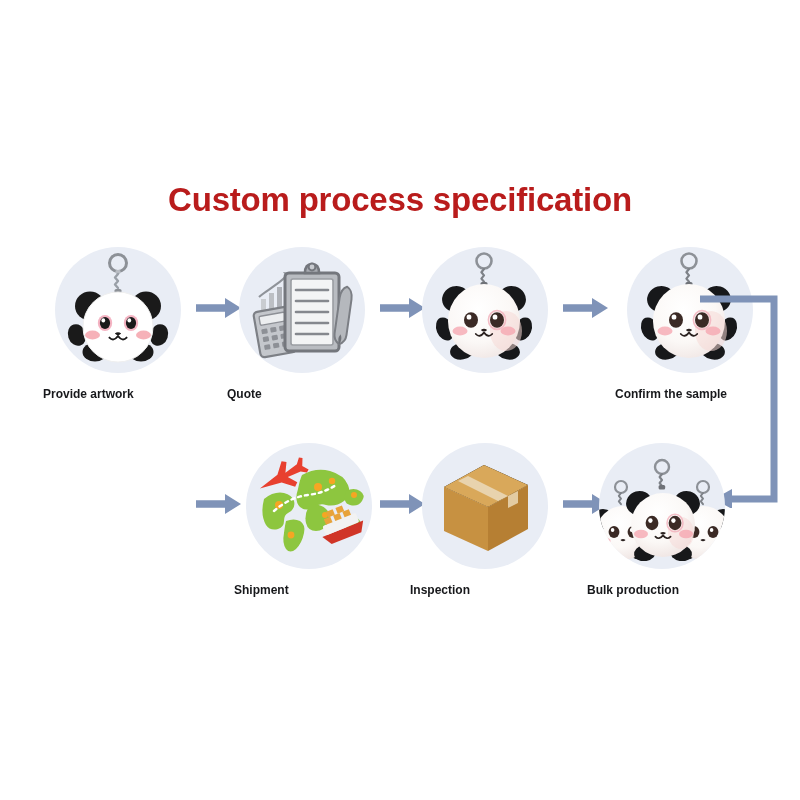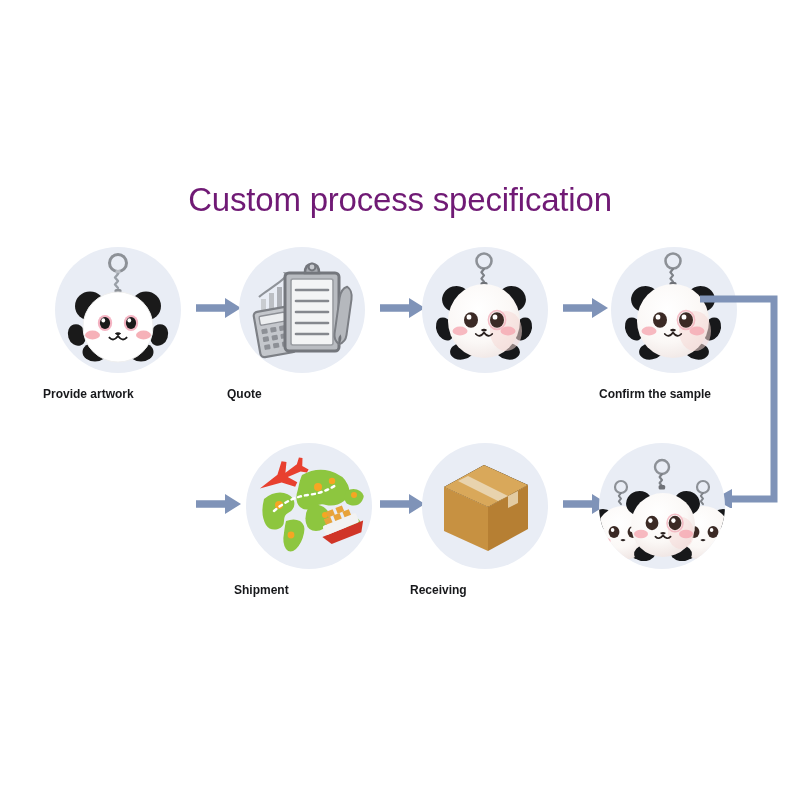--- a/index.html
+++ b/index.html
@@ -24,22 +24,22 @@
   }
 
   
   #page-title {
     position: absolute;
     left: 0;
     top: 180px;
     width: 800px;
     text-align: center;
     font-size: 33px;
-    font-weight: 400;
-    color: #701a75;
+    font-weight: 700;
+    color: #b91c1c;
     letter-spacing: -0.2px;
     line-height: 40px;
     white-space: nowrap;
   }
 
   
   .step {
     position: absolute;
     width: 150px;
   }
@@ -229,21 +229,21 @@
         <ellipse cx="86" cy="84" rx="7.5" ry="4.4" fill="#f5a3ad" opacity="0.75"></ellipse>
       </svg>
       <div class="wm" style="right:8px; bottom:6px;">Lisa</div>
     </div>
   </div>
 
   <svg class="arrow" style="left:563px; top:297px;" viewBox="0 0 46 22">
     <path d="M0 7.2 h29 V1 l16 10 -16 10 v-6.2 H0 z" fill="#7f93b8"></path>
   </svg>
 
-  <div class="step" style="left:599px; top:247px;">
+  <div class="step" style="left:615px; top:247px;">
     <div class="step-circle">
       <svg class="art" viewBox="0 0 126 126">
         <defs>
           <radialGradient id="plushB" cx="42%" cy="34%" r="72%">
             <stop offset="0%" stop-color="#ffffff"></stop>
             <stop offset="62%" stop-color="#fbf8f6"></stop>
             <stop offset="100%" stop-color="#f0e6e4"></stop>
           </radialGradient>
         </defs>
         <circle cx="62" cy="14" r="7.5" fill="none" stroke="#8d9197" stroke-width="2.6"></circle>
@@ -339,21 +339,21 @@
 
         <path d="M22 44 L66 64 V108 L22 88 z" fill="#c79141"></path>
 
         <path d="M66 64 L106 42 V86 L66 108 z" fill="#b67f33"></path>
 
         <path d="M46 33 L86 53 L76 58 L36 38 z" fill="#e8d3ae"></path>
 
         <path d="M86 53 L96 48 V60 L86 65 z" fill="#e3cba2"></path>
       </svg>
     </div>
-    <div class="step-label">Receiving</div>
+    <div class="step-label">Inspection</div>
   </div>
 
   <svg class="arrow" style="left:563px; top:493px;" viewBox="0 0 46 22">
     <path d="M0 7.2 h29 V1 l16 10 -16 10 v-6.2 H0 z" fill="#7f93b8"></path>
   </svg>
 
   <div class="step" style="left:587px; top:443px;">
     <div class="step-circle">
       <svg class="art" viewBox="0 0 126 126">
         <defs>
@@ -413,15 +413,16 @@
           <ellipse cx="76" cy="80" rx="6.4" ry="7.2" fill="#3b2a25"></ellipse>
           <ellipse cx="74.4" cy="77.6" rx="2.2" ry="2.4" fill="#ffffff"></ellipse>
           <ellipse cx="76" cy="80" rx="8" ry="8.8" fill="none" stroke="#f2b3bd" stroke-width="1.5" opacity="0.85"></ellipse>
           <path d="M61 90 q3 -2.2 6 0 q-3 3 -6 0 z" fill="#2b2220"></path>
           <path d="M64 92.4 q-4 5 -7.6 1.2 M64 92.4 q4 5 7.6 1.2" fill="none" stroke="#2b2220" stroke-width="1.7" stroke-linecap="round"></path>
           <ellipse cx="42" cy="91" rx="7" ry="4.2" fill="#f5a3ad" opacity="0.75"></ellipse>
           <ellipse cx="87" cy="91" rx="7" ry="4.2" fill="#f5a3ad" opacity="0.75"></ellipse>
         </g>
       </svg>
     </div>
+    <div class="step-label">Bulk production</div>
   </div>
 
 </div>
 
 </body></html>

